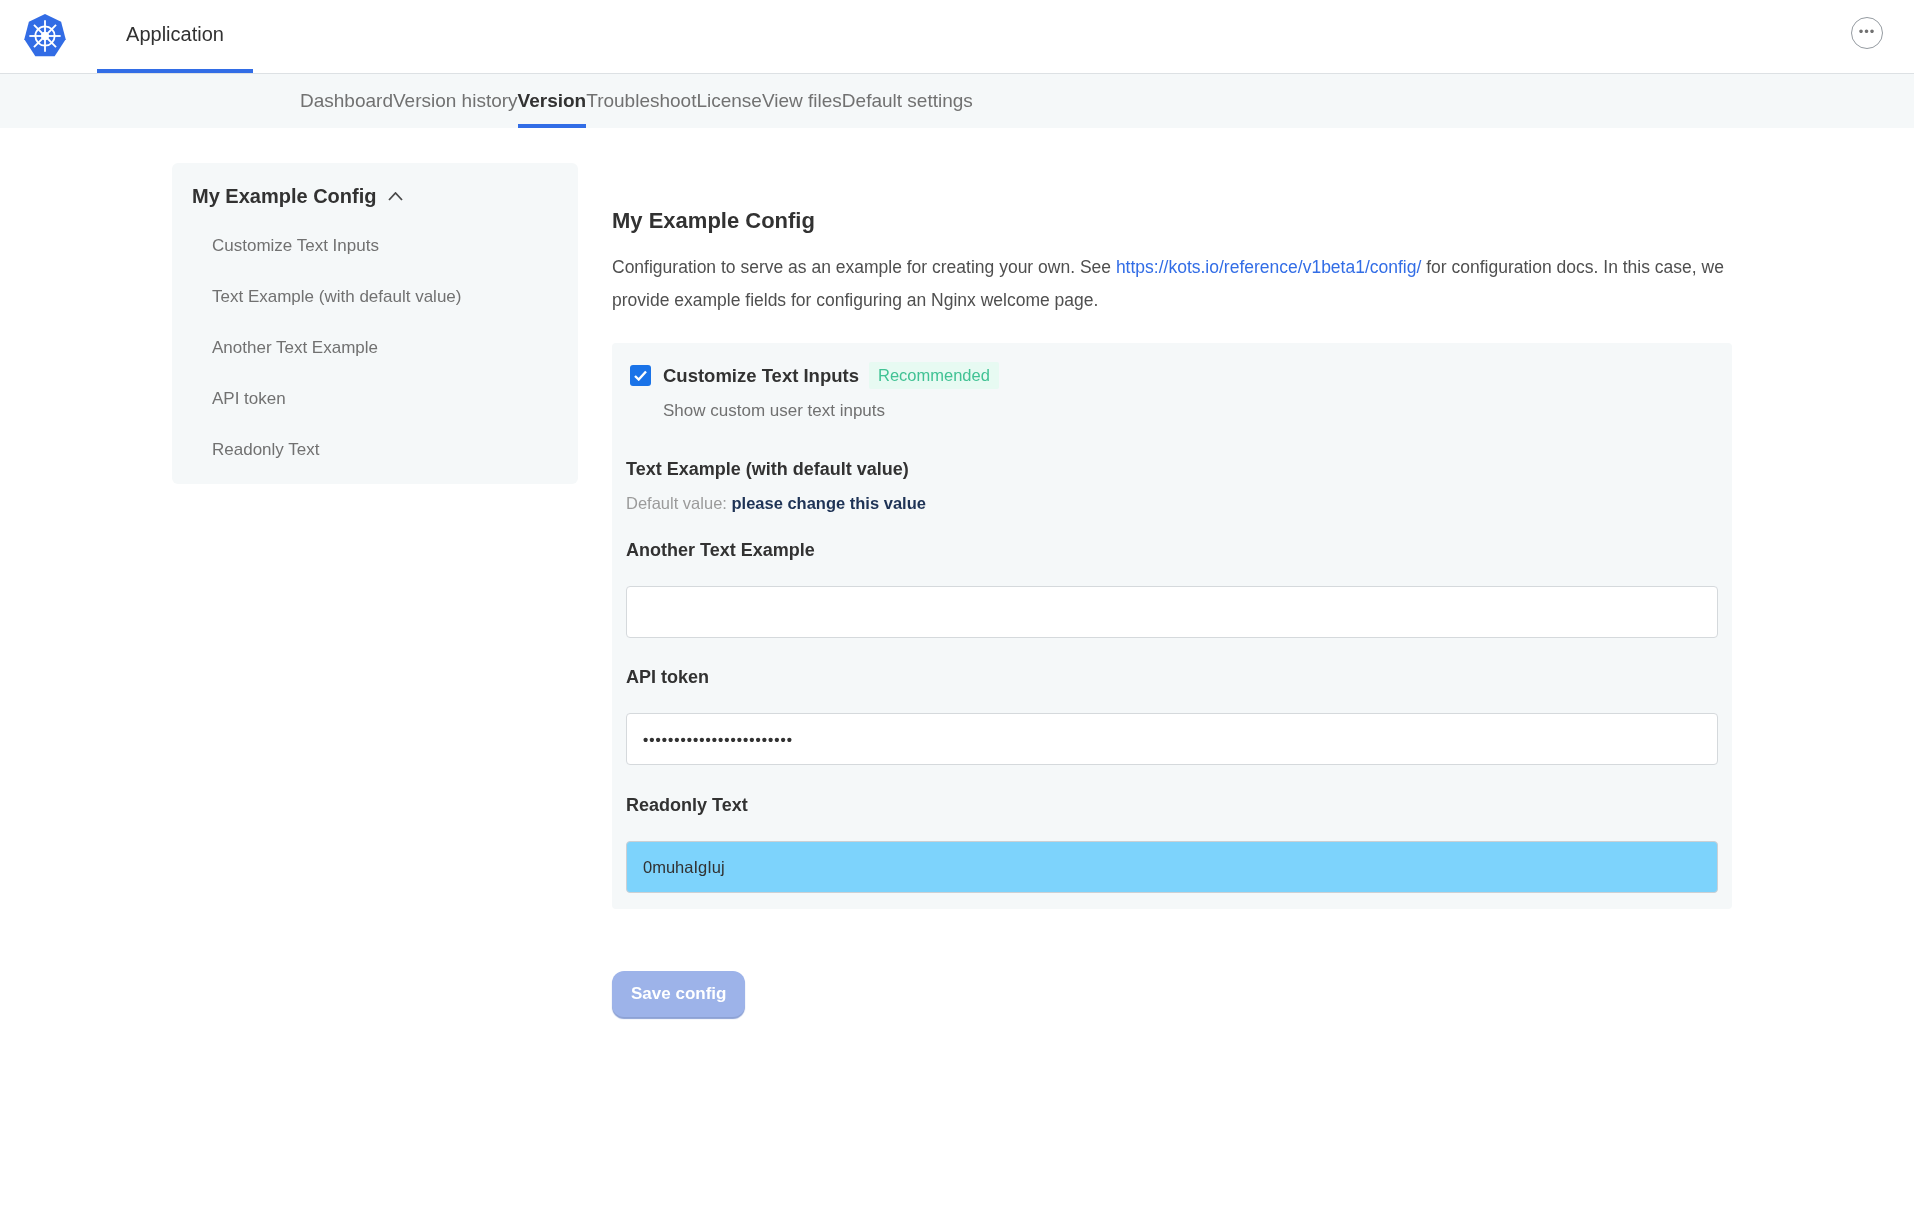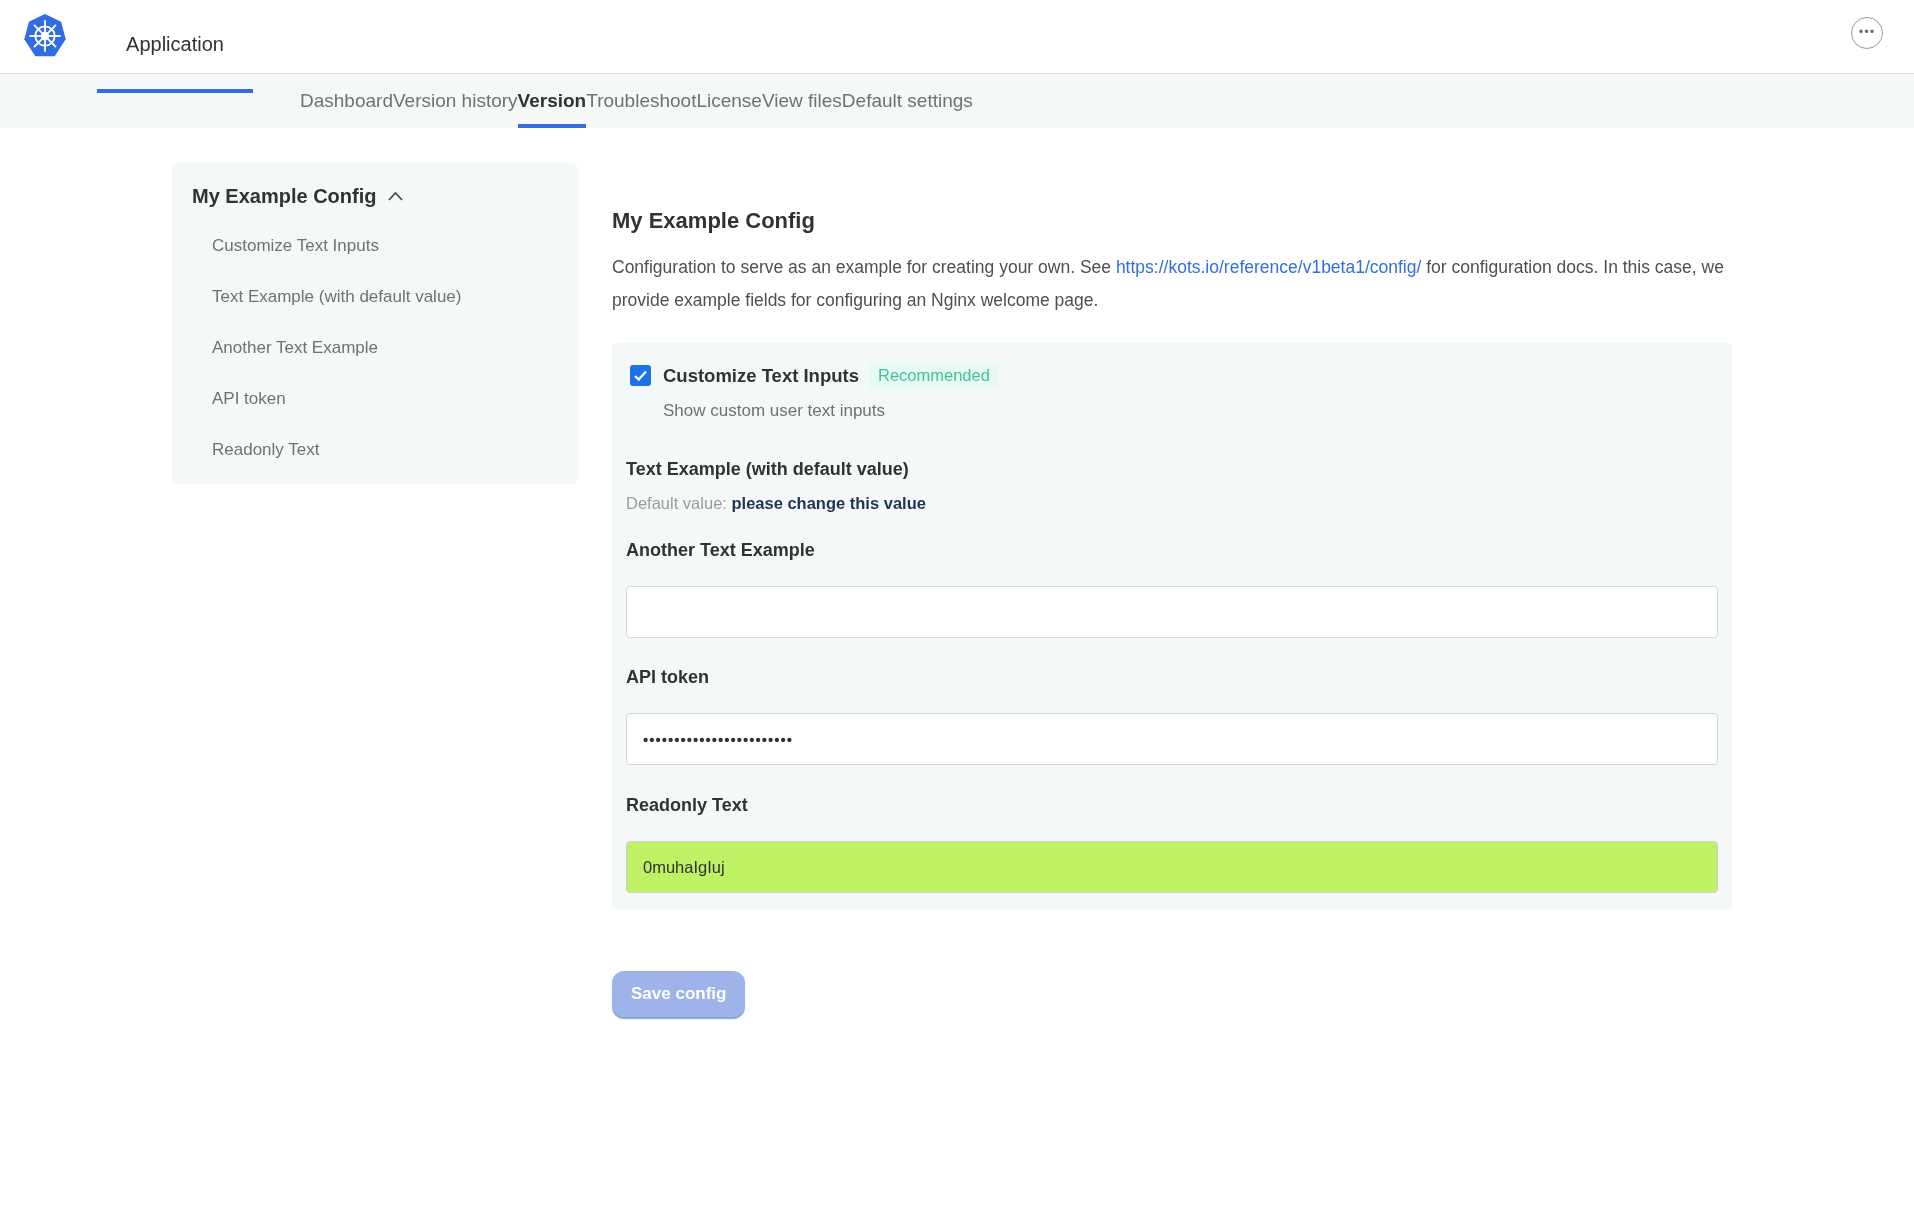--- a/index.html
+++ b/index.html
@@ -3,21 +3,21 @@
 <meta charset="utf-8">
 <style>
   * { box-sizing: border-box; margin: 0; padding: 0; }
   html, body { width: 1914px; height: 1227px; background: #ffffff;
     font-family: "Liberation Sans", sans-serif; overflow: hidden; }
 
   
   .header { position: relative; height: 74px; background: #fff;
     border-bottom: 1px solid #dde1e4; }
   .logo { position: absolute; left: 22px; top: 13px; width: 46px; height: 46px; }
-  .app-tab { position: absolute; left: 97px; top: 0; height: 93px; width: 156px;
+  .app-tab { position: absolute; left: 97px; top: 0; height: 73px; width: 156px;
     display: flex; align-items: center; justify-content: center;
     border-bottom: 4px solid #326de6; }
   .app-tab span { font-size: 20px; color: #323232; font-weight: 500; }
   .ellipsis-btn { position: absolute; right: 31px; top: 17px; width: 32px; height: 32px;
     border: 1px solid #959ba1; border-radius: 50%; background: #fff;
     display: flex; align-items: center; justify-content: center; cursor: pointer; }
   .ellipsis-btn span { color: #717171; font-size: 13px; letter-spacing: 1px;
     line-height: 1; padding-bottom: 4px; }
 
   
@@ -60,21 +60,21 @@
   .field-label { font-size: 18px; font-weight: 600; color: #323232; }
   .lbl-1 { margin-top: 38px; }
   .lbl-2 { margin-top: 27px; }
   .lbl-3 { margin-top: 29px; }
   .lbl-4 { margin-top: 30px; }
   .text-input { display: block; width: 100%; height: 52px; margin-top: 25px;
     border: 1px solid #d5d9dc; border-radius: 4px; background: #fff;
     padding: 0 16px; font-size: 16.5px; color: #323232;
     font-family: "Liberation Sans", sans-serif; outline: none; }
   .password { font-size: 15px; letter-spacing: 1px; font-weight: 700; }
-  .readonly { background: #bef264; color: #323232; border-color: #ccd0d4; }
+  .readonly { background: #7dd3fc; color: #323232; border-color: #ccd0d4; }
   .field-help { margin-top: 14px; font-size: 16.5px; }
   .field-help .pre { color: #9b9b9b; }
   .field-help .val { color: #1e3356; font-weight: 700; }
 
   .save-btn { margin-top: 62px; background: #9db3e9; color: #fff;
     border: none; border-radius: 12px; padding: 13px 19px; font-size: 17px;
     font-weight: 700; font-family: "Liberation Sans", sans-serif;
     box-shadow: 0 2px 1px #8ca1d4; cursor: pointer; }
 </style>
 </head>

